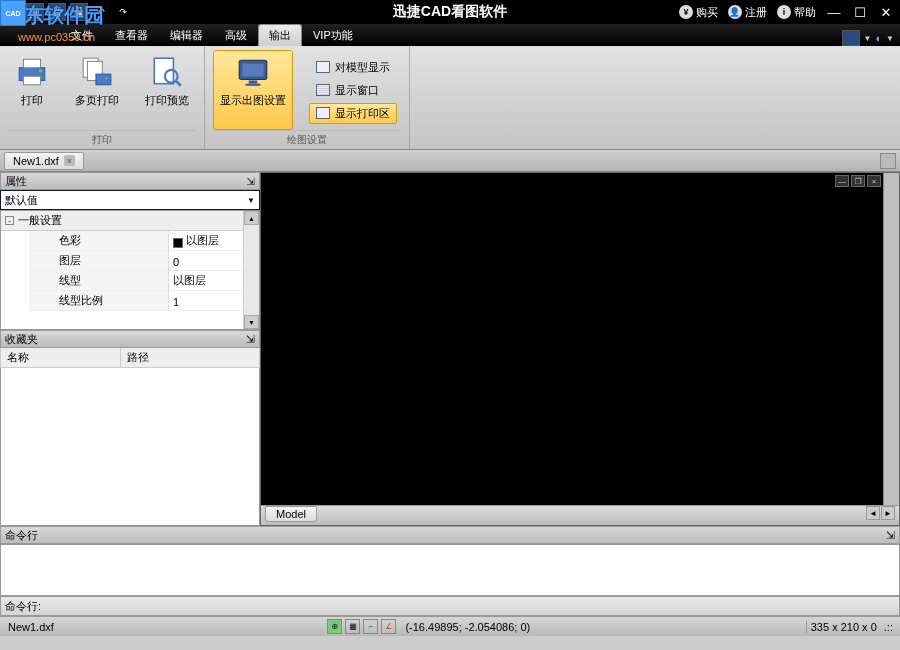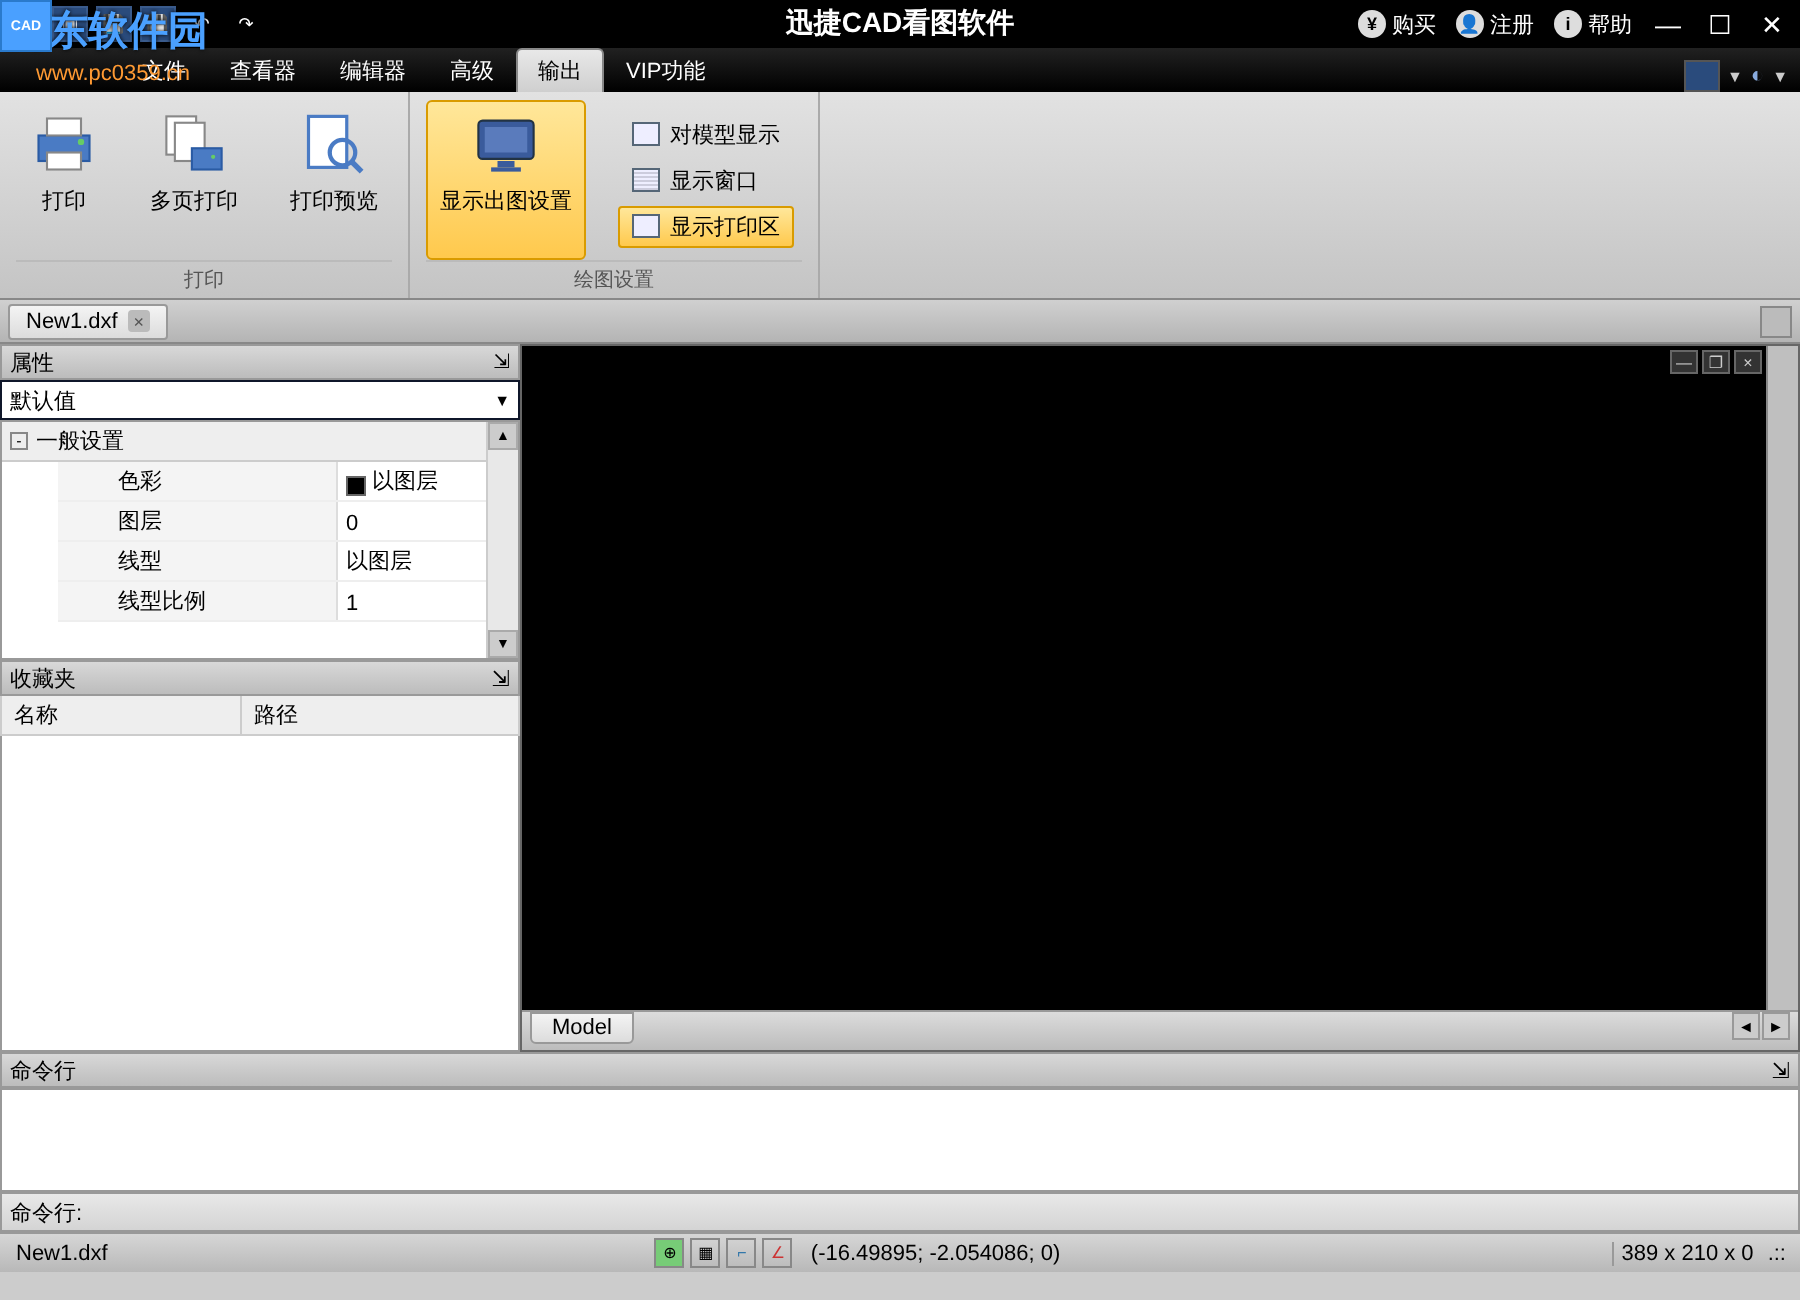--- a/index.html
+++ b/index.html
@@ -307,15 +307,15 @@
 
 <div class="status">
   <span class="fn">New1.dxf</span>
   <div class="mid">
     <span class="sico g">⊕</span>
     <span class="sico">▦</span>
     <span class="sico" style="color:#37a">⌐</span>
     <span class="sico r">∠</span>
     <span class="coord">(-16.49895; -2.054086; 0)</span>
   </div>
-  <span class="dim">389 x 210 x 0</span>
+  <span class="dim">335 x 210 x 0</span>
   <span style="padding:0 3px">.::</span>
 </div>
 
 </body></html>

